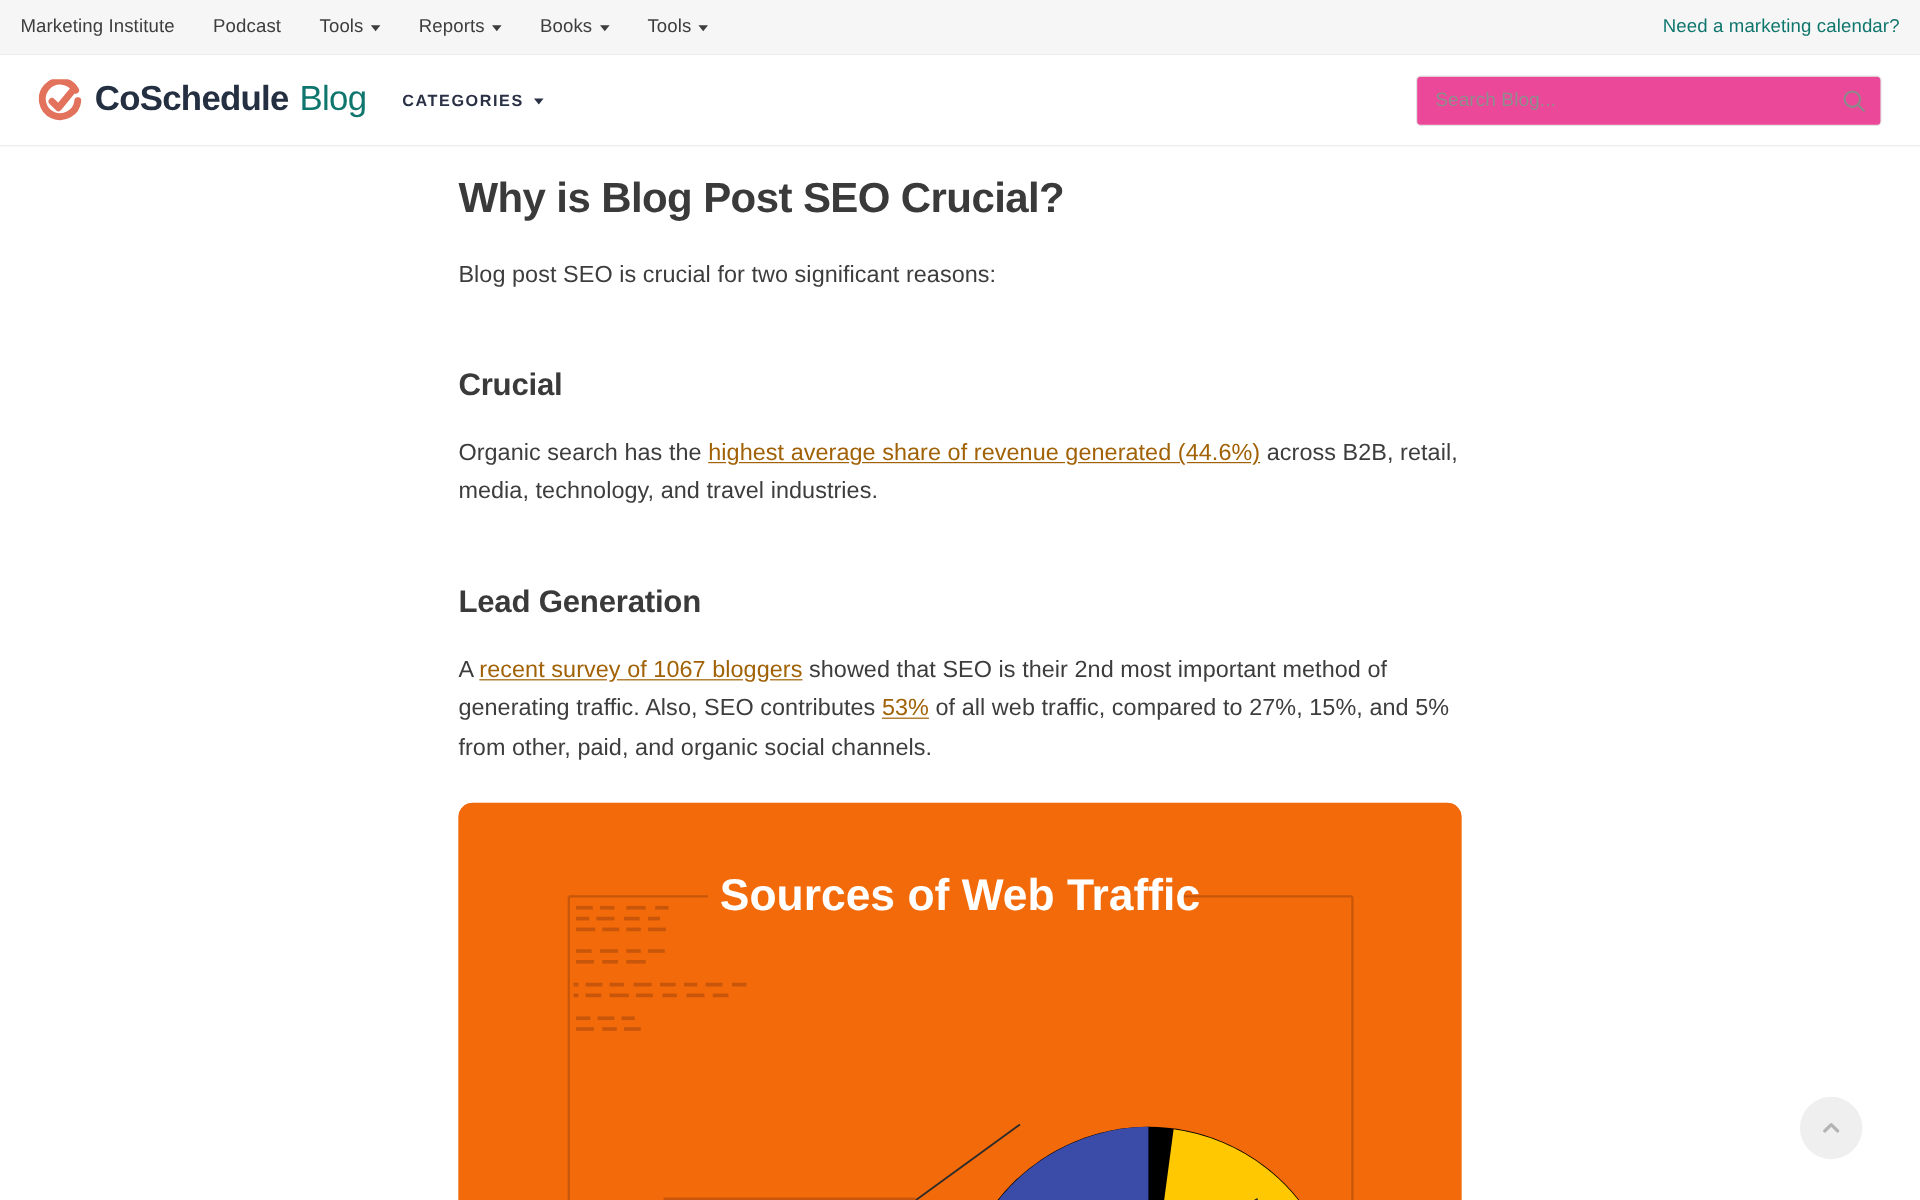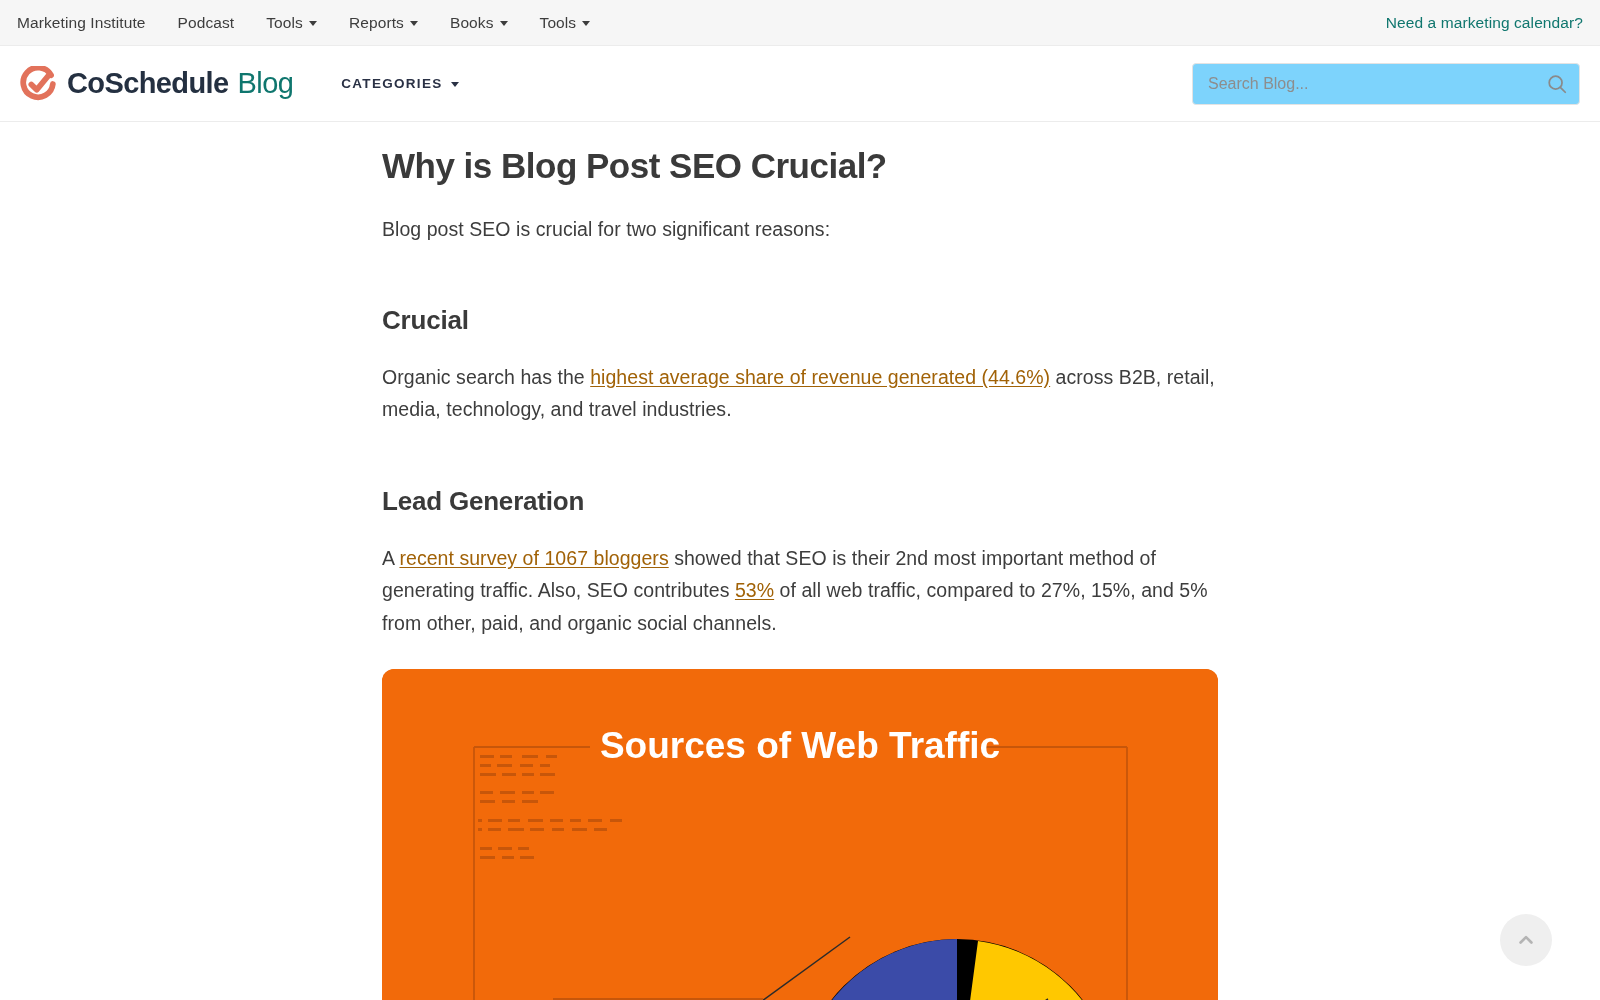--- a/index.html
+++ b/index.html
@@ -51,56 +51,56 @@
   }
 
   
   .header {
     position: relative;
     height: 76px;
     background: #ffffff;
     border-bottom: 1px solid #ececec;
     display: flex;
     align-items: center;
-    padding: 0 20px;
+    padding: 0 32px;
   }
   .brand { display: flex; align-items: center; gap: 11px; }
   .logo-mark { width: 36px; height: 36px; display: block; }
   .brand-text {
     font-size: 29px;
     letter-spacing: -0.6px;
     display: flex; align-items: baseline; gap: 9px;
     white-space: nowrap;
   }
   .brand-co { color: #243041; font-weight: 700; }
   .brand-blog { color: #0f766e; font-weight: 400; }
 
   .categories {
-    margin-left: 48px;
+    margin-left: 30px;
     display: flex; align-items: center; gap: 8px;
     font-size: 13.5px;
     font-weight: 700;
     letter-spacing: 1.3px;
     color: #2a3145;
     cursor: pointer;
     text-transform: uppercase;
   }
   .categories .caret { border-top-color: #2a3145; }
 
   .search-wrap {
     margin-left: auto;
     position: relative;
     width: 388px;
     height: 42px;
   }
   .search-input {
     width: 100%; height: 100%;
     border: 1px solid #e3e3e3;
     border-radius: 4px;
-    background: #7dd3fc;
+    background: #ec4899;
     font-size: 16px;
     font-family: "Liberation Sans", sans-serif;
     color: #3d3d3d;
     padding: 0 48px 0 15px;
     outline: none;
   }
   .search-input::placeholder { color: #8d8d8d; }
   .search-icon-btn {
     position: absolute;
     right: 12px; top: 50%;

